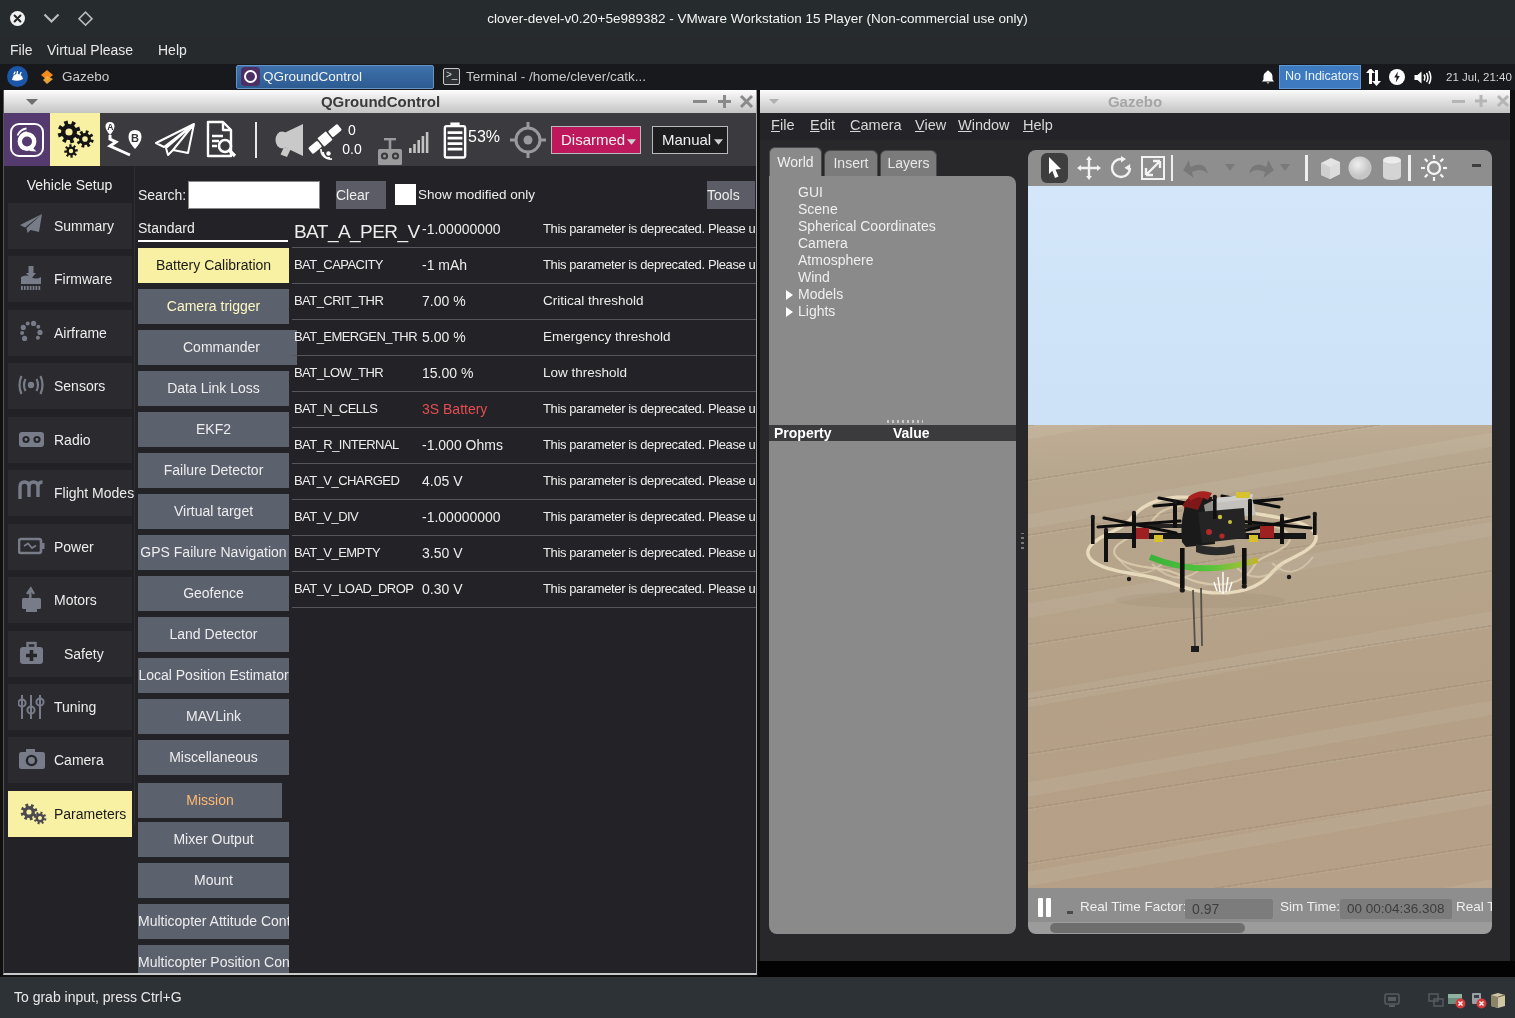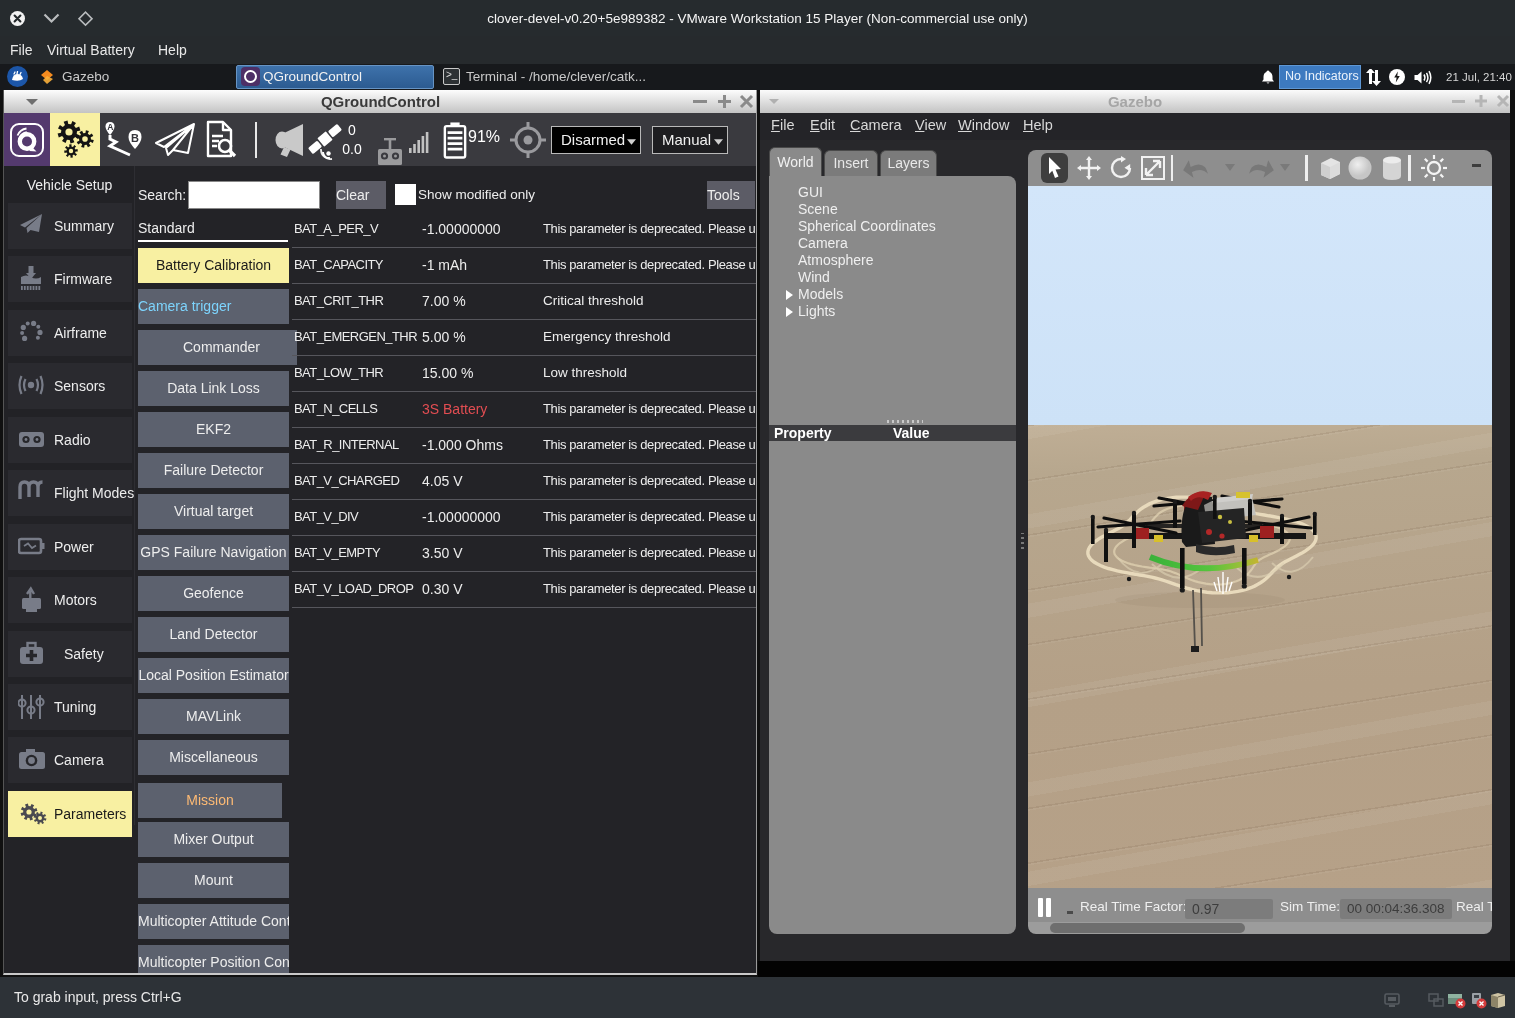--- a/index.html
+++ b/index.html
@@ -20,21 +20,21 @@
     <path d="M1.5 1.5 L8.5 8.5 L15.5 1.5" fill="none" stroke="#b9bcbe" stroke-width="2.2"></path>
   </svg>
   <svg class="abs" style="left:76px;top:9px;" width="19" height="19" viewBox="0 0 19 19">
     <rect x="5" y="5" width="9.2" height="9.2" transform="rotate(45 9.5 9.5)" fill="none" stroke="#b9bcbe" stroke-width="1.6"></rect>
   </svg>
   <div class="abs" style="left:0;top:0;width:1515px;height:36px;line-height:37px;text-align:center;color:#f4f4f4;font-size:13.5px;">clover-devel-v0.20+5e989382 - VMware Workstation 15 Player (Non-commercial use only)</div>
 </div>
 
 <div class="abs" style="left:0;top:36px;width:1515px;height:28px;background:#262a2d;color:#e8e8e8;font-size:15px;">
   <span class="abs" style="left:10px;top:6px;font-size:14px;">File</span>
-  <span class="abs" style="left:47px;top:6px;font-size:14px;">Virtual Battery</span>
+  <span class="abs" style="left:47px;top:6px;font-size:14px;">Virtual Please</span>
   <span class="abs" style="left:158px;top:6px;font-size:14px;">Help</span>
 </div>
 
 <div class="abs" style="left:0;top:64px;width:1515px;height:26px;background:#17191c;">
 
   <div class="abs" style="left:7px;top:2px;width:21px;height:21px;border-radius:50%;background:#1c56a8;"></div>
   <svg class="abs" style="left:11px;top:7px;" width="13" height="12" viewBox="0 0 13 12">
     <path d="M1 9 Q2 3 6 3 Q11 3 12 8 Q8 11 1 9 Z" fill="#fff"></path>
     <path d="M3 3 L4 1 M6 3 L6.5 0.5 M9 3.5 L10 1.5" stroke="#fff" stroke-width="1.3" stroke-linecap="round"></path>
   </svg>
@@ -174,29 +174,29 @@
           <rect x="12.6" y="5" width="2.6" height="17"></rect>
           <rect x="16.8" y="1" width="2.6" height="21"></rect>
         </g>
       </svg>
 
       <svg class="abs" style="left:439px;top:7px;" width="24" height="40" viewBox="0 0 26 42">
         <rect x="8" y="2" width="10" height="4" fill="#fff"></rect>
         <rect x="2" y="6" width="22" height="34" rx="2" fill="none" stroke="#fff" stroke-width="2.6"></rect>
         <path d="M5 13 L21 13 M5 19 L21 19 M5 25 L21 25 M5 31 L21 31" stroke="#fff" stroke-width="3"></path>
       </svg>
-      <div class="abs" style="left:464px;top:15px;color:#fff;font-size:16px;">91%</div>
+      <div class="abs" style="left:464px;top:15px;color:#fff;font-size:16px;">53%</div>
 
       <svg class="abs" style="left:503px;top:7px;" width="42" height="40" viewBox="0 0 42 40">
         <circle cx="21" cy="20" r="12" fill="none" stroke="#9a9a9e" stroke-width="3"></circle>
         <circle cx="21" cy="20" r="4.5" fill="#9a9a9e"></circle>
         <path d="M21 2 L21 8 M21 32 L21 38 M3 20 L9 20 M33 20 L39 20" stroke="#9a9a9e" stroke-width="3"></path>
       </svg>
 
-      <div class="abs" style="left:547px;top:13px;width:90px;height:28px;background:#000000;border:1px solid #b9b9b9;box-sizing:border-box;color:#f0f0f0;font-size:15px;">
+      <div class="abs" style="left:547px;top:13px;width:90px;height:28px;background:#be185d;border:1px solid #b9b9b9;box-sizing:border-box;color:#f0f0f0;font-size:15px;">
         <span class="abs" style="left:9px;top:4px;">Disarmed</span>
         <svg class="abs" style="left:75px;top:12px;" width="9" height="6" viewBox="0 0 10 6">
             <path d="M0 0 L10 0 L5 6 Z" fill="#cfcfcf"></path>
           </svg>
       </div>
 
       <div class="abs" style="left:648px;top:13px;width:76px;height:28px;background:#1d1d20;border:1px solid #b9b9b9;box-sizing:border-box;color:#f0f0f0;font-size:15px;">
         <span class="abs" style="left:9px;top:4px;">Manual</span>
         <svg class="abs" style="left:61px;top:12px;" width="9" height="6" viewBox="0 0 10 6">
             <path d="M0 0 L10 0 L5 6 Z" fill="#cfcfcf"></path>
@@ -312,38 +312,38 @@
       <span class="abs" style="left:134px;top:21px;color:#ededed;font-size:14px;">Search:</span>
       <div class="abs" style="left:184px;top:15px;width:132px;height:28px;background:#fff;border:1px solid #888;box-sizing:border-box;"></div>
       <div class="abs" style="left:332px;top:15px;width:50px;height:28px;background:#5c5c66;color:#ededed;font-size:14px;text-align:left;line-height:28px;">Clear</div>
       <div class="abs" style="left:391px;top:18px;width:21px;height:21px;background:#fff;"></div>
       <span class="abs" style="left:414px;top:21px;color:#ededed;font-size:13.5px;white-space:nowrap;">Show modified only</span>
       <div class="abs" style="left:703px;top:15px;width:48px;height:28px;background:#5c5c66;color:#ededed;font-size:14px;line-height:28px;">Tools</div>
 
       <span class="abs" style="left:134px;top:54px;color:#ededed;font-size:14px;">Standard</span>
       <div class="abs" style="left:134px;top:74px;width:150px;height:2px;background:#fff;"></div>
       <div class="abs" style="left:134px;top:82px;width:151px;height:35px;background:#f8f0a2;color:#1a1a1a;font-size:14px;text-align:center;line-height:35px;overflow:hidden;white-space:nowrap;">Battery Calibration</div>
-<div class="abs" style="left:134px;top:123px;width:151px;height:35px;background:#5c616e;color:#7dd3fc;font-size:14px;text-align:left;line-height:35px;overflow:hidden;white-space:nowrap;">Camera trigger</div>
+<div class="abs" style="left:134px;top:123px;width:151px;height:35px;background:#5c616e;color:#fef9c3;font-size:14px;text-align:center;line-height:35px;overflow:hidden;white-space:nowrap;">Camera trigger</div>
 <div class="abs" style="left:134px;top:164px;width:151px;height:35px;background:#5c616e;color:#ededed;font-size:14px;text-align:center;line-height:35px;overflow:hidden;white-space:nowrap;padding-left:8px;">Commander</div>
 <div class="abs" style="left:134px;top:205px;width:151px;height:35px;background:#5c616e;color:#ededed;font-size:14px;text-align:center;line-height:35px;overflow:hidden;white-space:nowrap;">Data Link Loss</div>
 <div class="abs" style="left:134px;top:246px;width:151px;height:35px;background:#5c616e;color:#ededed;font-size:14px;text-align:center;line-height:35px;overflow:hidden;white-space:nowrap;">EKF2</div>
 <div class="abs" style="left:134px;top:287px;width:151px;height:35px;background:#5c616e;color:#ededed;font-size:14px;text-align:center;line-height:35px;overflow:hidden;white-space:nowrap;">Failure Detector</div>
 <div class="abs" style="left:134px;top:328px;width:151px;height:35px;background:#5c616e;color:#ededed;font-size:14px;text-align:center;line-height:35px;overflow:hidden;white-space:nowrap;">Virtual target</div>
 <div class="abs" style="left:134px;top:369px;width:151px;height:35px;background:#5c616e;color:#ededed;font-size:14px;text-align:center;line-height:35px;overflow:hidden;white-space:nowrap;">GPS Failure Navigation</div>
 <div class="abs" style="left:134px;top:410px;width:151px;height:35px;background:#5c616e;color:#ededed;font-size:14px;text-align:center;line-height:35px;overflow:hidden;white-space:nowrap;">Geofence</div>
 <div class="abs" style="left:134px;top:451px;width:151px;height:35px;background:#5c616e;color:#ededed;font-size:14px;text-align:center;line-height:35px;overflow:hidden;white-space:nowrap;">Land Detector</div>
 <div class="abs" style="left:134px;top:492px;width:151px;height:35px;background:#5c616e;color:#ededed;font-size:14px;text-align:center;line-height:35px;overflow:hidden;white-space:nowrap;">Local Position Estimator</div>
 <div class="abs" style="left:134px;top:533px;width:151px;height:35px;background:#5c616e;color:#ededed;font-size:14px;text-align:center;line-height:35px;overflow:hidden;white-space:nowrap;">MAVLink</div>
 <div class="abs" style="left:134px;top:574px;width:151px;height:35px;background:#5c616e;color:#ededed;font-size:14px;text-align:center;line-height:35px;overflow:hidden;white-space:nowrap;">Miscellaneous</div>
 <div class="abs" style="left:134px;top:617px;width:144px;height:35px;background:#5c616e;color:#fdba74;font-size:14px;text-align:center;line-height:35px;overflow:hidden;white-space:nowrap;">Mission</div>
 <div class="abs" style="left:134px;top:656px;width:151px;height:35px;background:#5c616e;color:#ededed;font-size:14px;text-align:center;line-height:35px;overflow:hidden;white-space:nowrap;">Mixer Output</div>
 <div class="abs" style="left:134px;top:697px;width:151px;height:35px;background:#5c616e;color:#ededed;font-size:14px;text-align:center;line-height:35px;overflow:hidden;white-space:nowrap;">Mount</div>
 <div class="abs" style="left:134px;top:738px;width:151px;height:35px;background:#5c616e;color:#ededed;font-size:14px;text-align:center;line-height:35px;overflow:hidden;white-space:nowrap;">Multicopter Attitude Control</div>
 <div class="abs" style="left:134px;top:779px;width:151px;height:35px;background:#5c616e;color:#ededed;font-size:14px;text-align:center;line-height:35px;overflow:hidden;white-space:nowrap;">Multicopter Position Control</div>
-<span class="abs" style="left:290px;top:55px;color:#ededed;font-size:13px;letter-spacing:-0.55px;white-space:nowrap;text-align:center;">BAT_A_PER_V</span>
+<span class="abs" style="left:290px;top:55px;color:#ededed;font-size:19px;letter-spacing:-0.55px;white-space:nowrap;text-align:center;">BAT_A_PER_V</span>
 <span class="abs" style="left:418px;top:55px;color:#ededed;font-size:14px;white-space:nowrap;">-1.00000000</span>
 <span class="abs" style="left:539px;top:55px;color:#ededed;font-size:13px;letter-spacing:-0.38px;white-space:nowrap;width:215px;overflow:hidden;display:block;">This parameter is deprecated. Please u</span>
 <div class="abs" style="left:288px;top:81px;width:465px;height:1px;background:#56565c;"></div>
 <span class="abs" style="left:290px;top:91px;color:#ededed;font-size:13px;letter-spacing:-0.55px;white-space:nowrap;">BAT_CAPACITY</span>
 <span class="abs" style="left:418px;top:91px;color:#ededed;font-size:14px;white-space:nowrap;">-1 mAh</span>
 <span class="abs" style="left:539px;top:91px;color:#ededed;font-size:13px;letter-spacing:-0.38px;white-space:nowrap;width:215px;overflow:hidden;display:block;">This parameter is deprecated. Please u</span>
 <div class="abs" style="left:288px;top:117px;width:465px;height:1px;background:#56565c;"></div>
 <span class="abs" style="left:290px;top:127px;color:#ededed;font-size:13px;letter-spacing:-0.55px;white-space:nowrap;">BAT_CRIT_THR</span>
 <span class="abs" style="left:418px;top:127px;color:#ededed;font-size:14px;white-space:nowrap;">7.00 %</span>
 <span class="abs" style="left:539px;top:127px;color:#ededed;font-size:13.5px;white-space:nowrap;width:215px;overflow:hidden;display:block;">Critical threshold</span>

